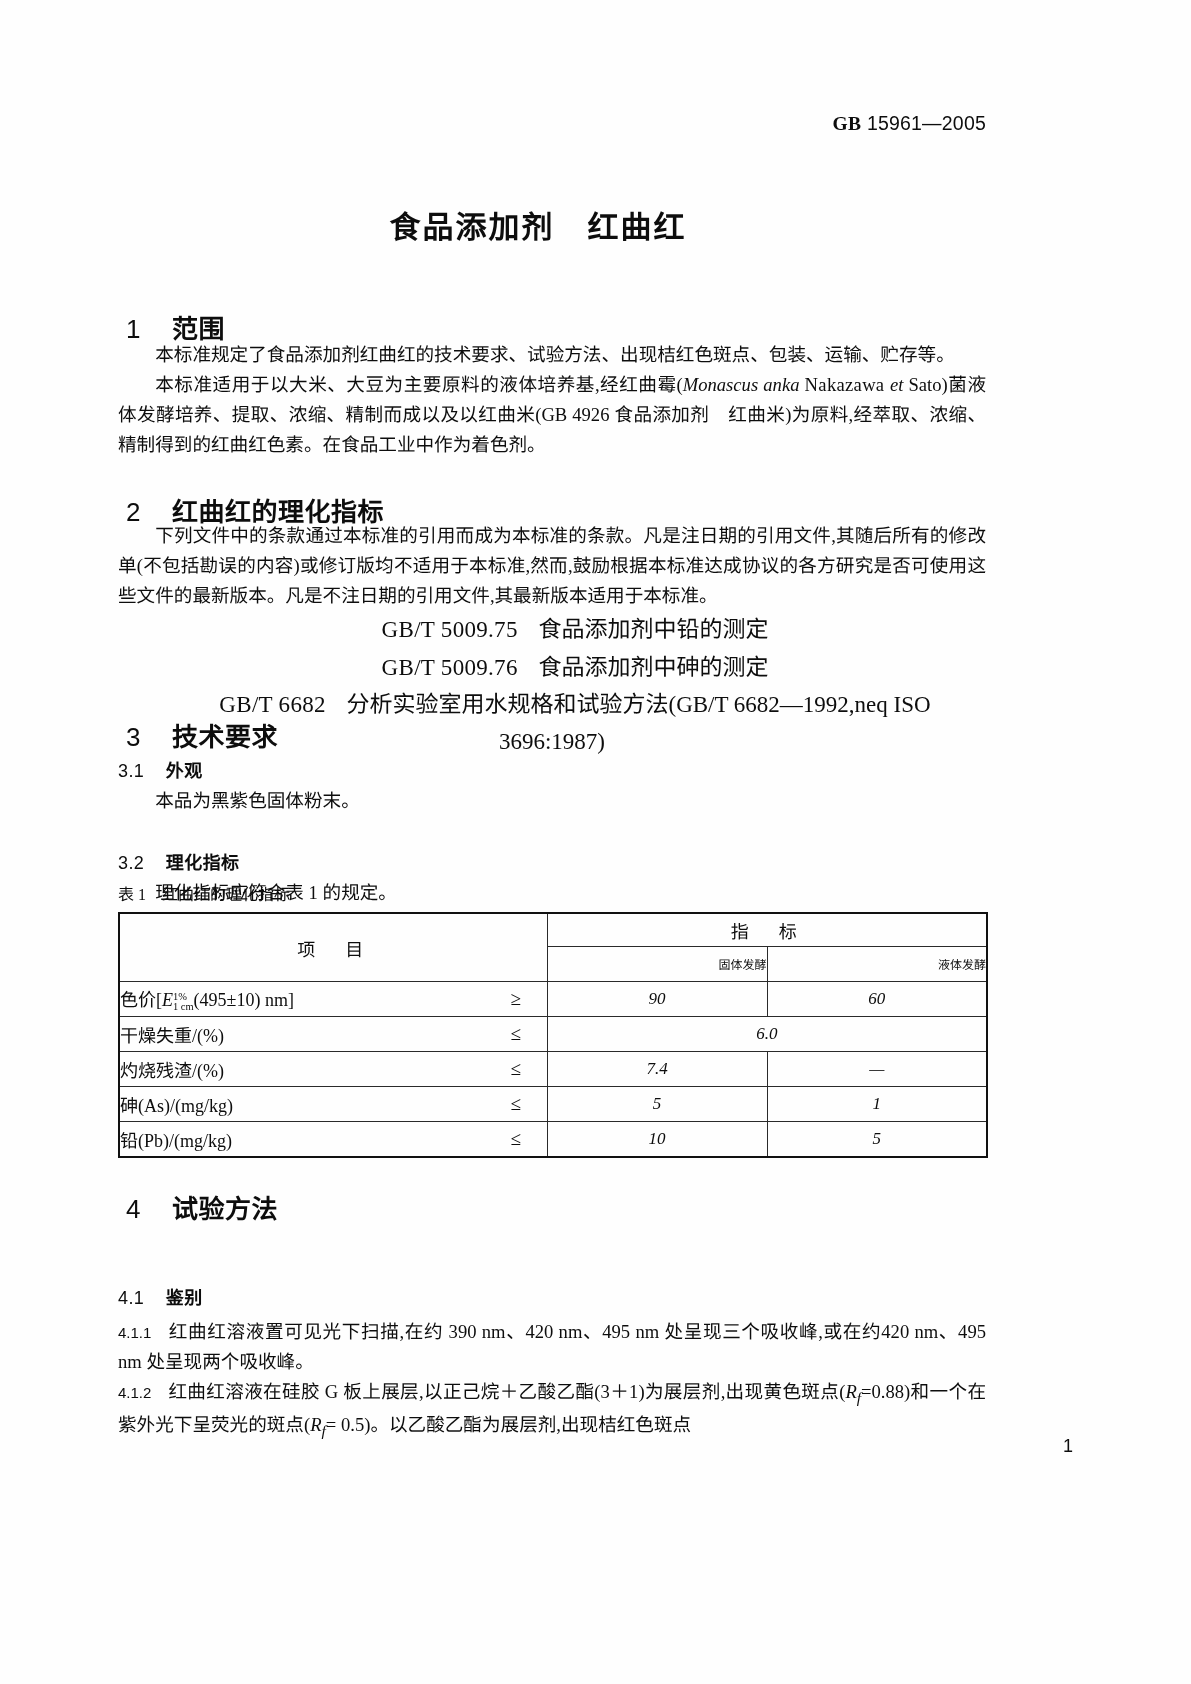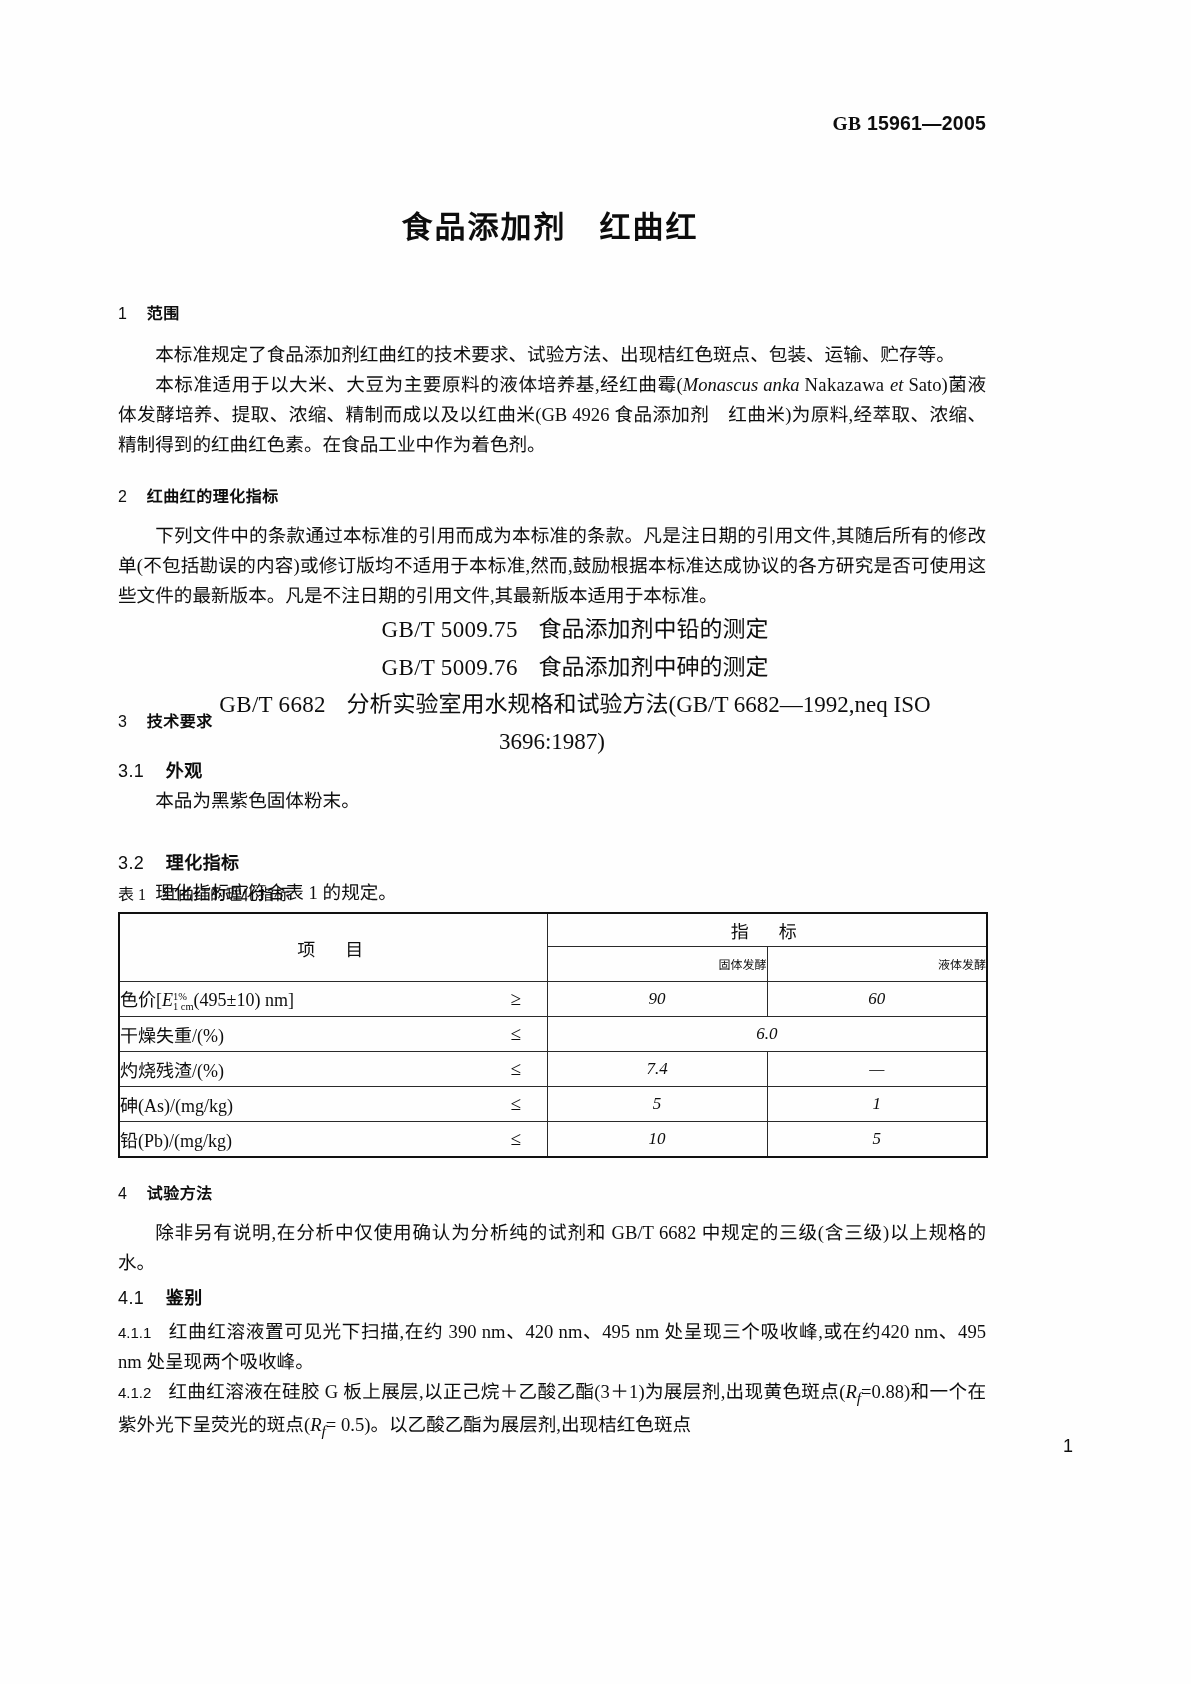--- a/index.html
+++ b/index.html
@@ -33,44 +33,44 @@
     letter-spacing: 0.4px;
     white-space: nowrap;
   }
   .page-header .gb-mark {
     font-weight: bold;
     font-family: "Liberation Serif", serif;
     letter-spacing: 0.5px;
   }
   .page-header .gb-num {
     font-family: "Liberation Sans", sans-serif;
-    font-weight: bold;
+    font-weight: normal;
     letter-spacing: 0.2px;
   }
 
   
   .doc-title {
     position: absolute;
-    left: 116px;
+    left: 104px;
     top: 202px;
     width: 868px;
     text-align: center;
     font-family: Liberation Sans, sans-serif;
     font-weight: bold;
     font-size: 31px;
     letter-spacing: 2px;
   }
 
   
   .h1 {
     font-family: "Liberation Sans", "DejaVu Sans", sans-serif;
     font-weight: bold;
-    font-size: 16px;
+    font-size: 26px;
     letter-spacing: 0.5px;
-    margin: 0;
+    margin: 8px;
   }
   .h1 .num {
     font-weight: normal;
     font-family: "Liberation Sans", sans-serif;
   }
   .h2 {
     font-family: "Liberation Sans", "DejaVu Sans", sans-serif;
     font-weight: bold;
     font-size: 18px;
     letter-spacing: 0.4px;
@@ -310,23 +310,20 @@
     </table>
   </div>
 
   <div class="blk" style="top:1180px;">
     <div class="h1">
       <span class="num">4</span>
       <span class="sp"></span><span>试验方法</span>
     </div>
   </div>
 
-  <div class="blk" style="top:1218px;">
-    <p class="body indent">除非另有说明,在分析中仅使用确认为分析纯的试剂和 GB/T 6682 中规定的三级(含三级)以上规格的水。</p>
-  </div>
 
   <div class="blk" style="top:1283px;">
     <div class="h2">
       <span class="num">4.1</span>
       <span class="sp"></span><span>鉴别</span>
     </div>
   </div>
 
   <div class="blk" style="top:1317px;">
     <p class="body"><span class="h3num">4.1.1</span><span class="sp"></span><span>红曲红溶液置可见光下扫描,在约 390 nm、420 nm、495 nm 处呈现三个吸收峰,或在约420 nm、495 nm 处呈现两个吸收峰。</span></p>

